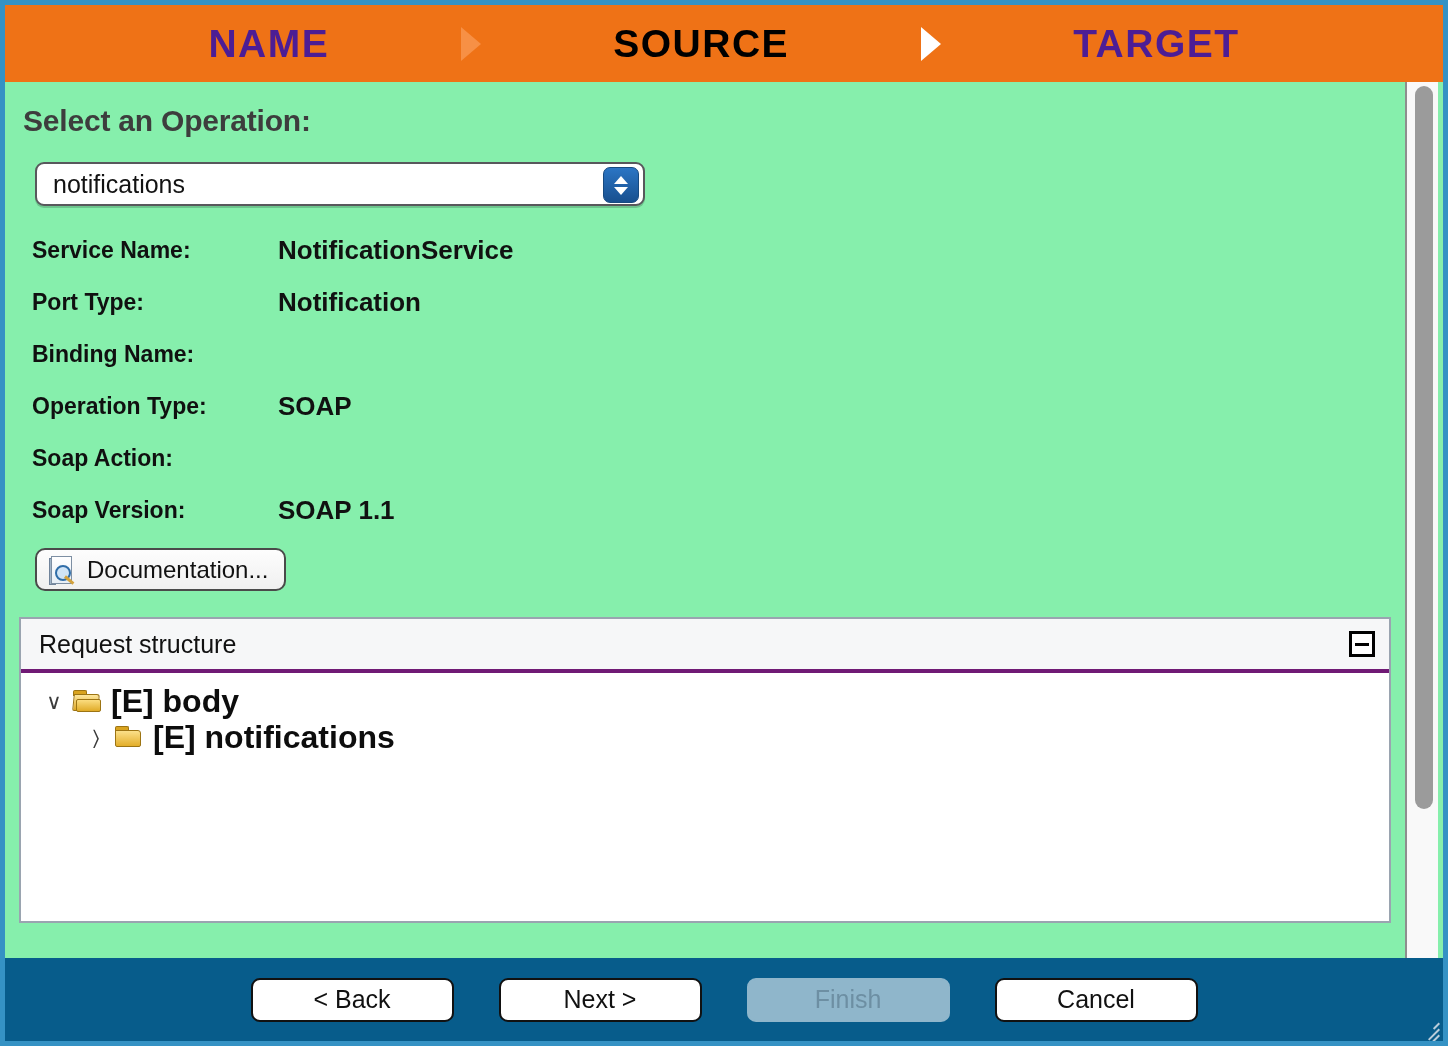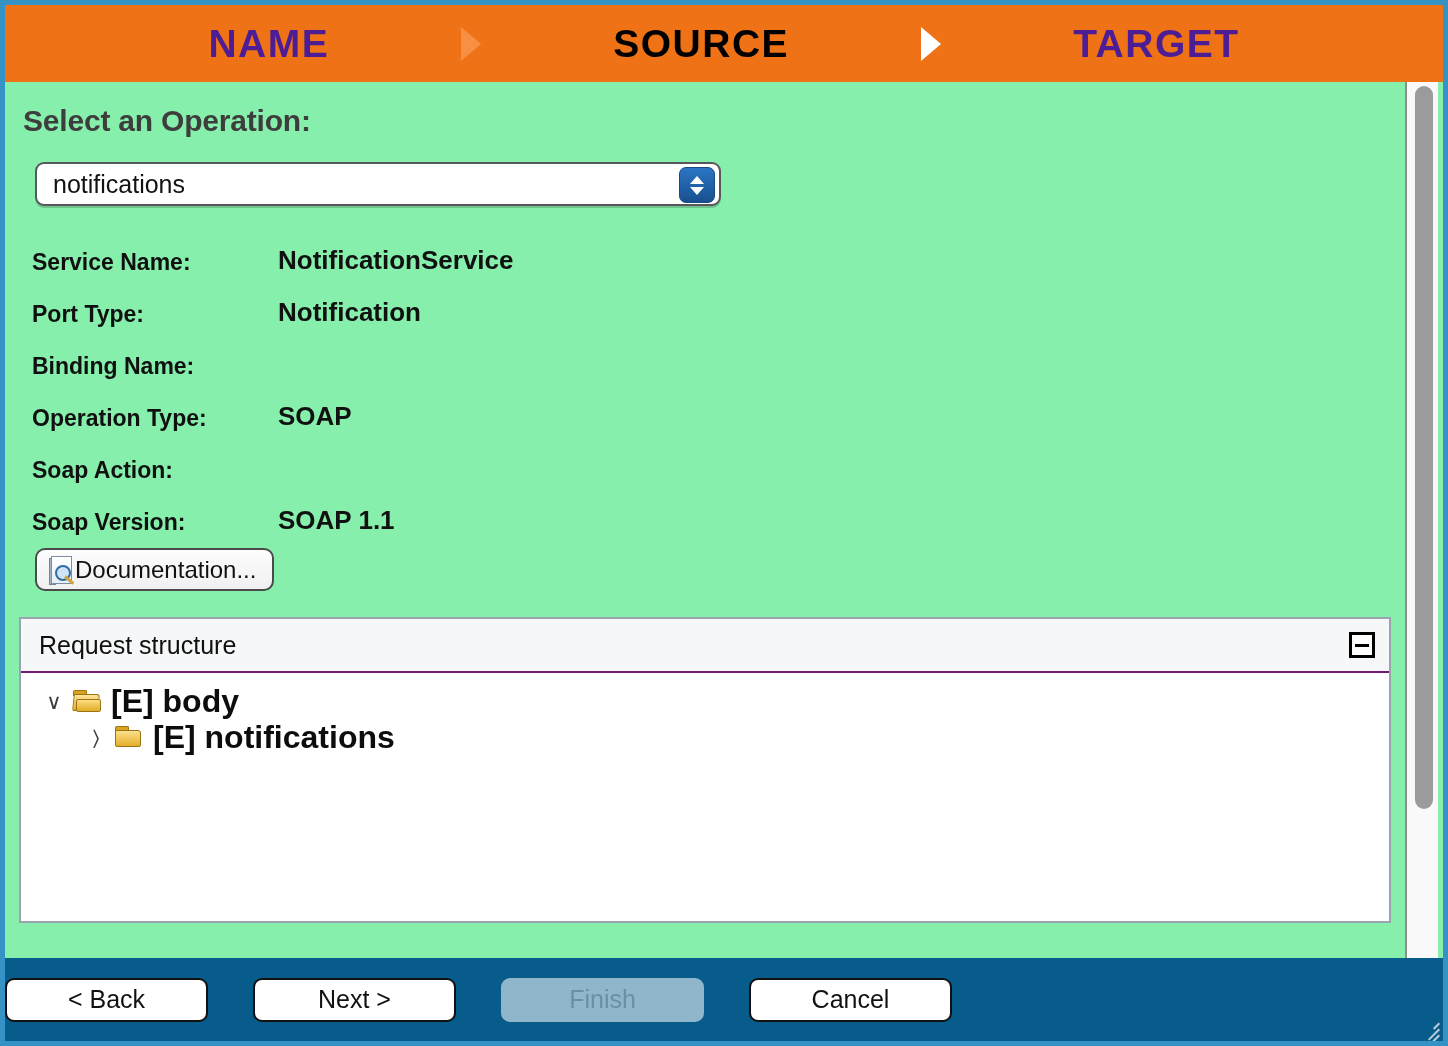--- a/index.html
+++ b/index.html
@@ -76,21 +76,21 @@
     margin: 22px 0 0 18px;
     font-size: 30px;
     font-weight: bold;
     color: #3d3d3d;
     letter-spacing: -0.2px;
   }
 
   
   .combo-wrap {
     margin: 24px 4px 0 30px;
-    width: 686px;
+    width: 610px;
     height: 44px;
     position: relative;
     background: #ffffff;
     border: 2px solid #58585c;
     border-radius: 9px;
     box-sizing: border-box;
     box-shadow: 0 2px 0 rgba(0,0,0,0.18);
     display: flex;
     align-items: center;
   }
@@ -119,21 +119,21 @@
     border-left: 7px solid transparent;
     border-right: 7px solid transparent;
   }
   .chev.up { border-bottom: 8px solid #ffffff; }
   .chev.down { border-top: 8px solid #ffffff; }
 
   
   .info-list { margin: 18px 0 0 0; }
   .info-row {
     display: flex;
-    align-items: flex-end;
+    align-items: center;
     height: 52px;
   }
   .info-label {
     width: 273px;
     padding-left: 27px;
     box-sizing: border-box;
     font-size: 23px;
     font-weight: bold;
     color: #101010;
   }
@@ -141,20 +141,21 @@
     font-size: 26px;
     color: #111111;
     font-weight: bold;
   }
 
   
   .doc-btn {
     margin: 12px 0 0 30px;
     display: inline-flex;
     align-items: center;
+    gap: 12px;
     height: 43px;
     padding: 0 16px 0 12px;
     background: linear-gradient(#fdfdfd, #f0f0f0);
     border: 2px solid #4a4a4a;
     border-radius: 10px;
     box-sizing: border-box;
     cursor: default;
   }
   .doc-btn-label {
     font-size: 24px;
@@ -204,21 +205,21 @@
     background: #f6f7f8;
     box-sizing: border-box;
   }
   .req-header {
     height: 54px;
     display: flex;
     align-items: center;
     justify-content: space-between;
     padding: 0 14px 0 18px;
     background: #f6f7f8;
-    border-bottom: 2px solid #701a75;
+    border-bottom: 4px solid #701a75;
     box-sizing: border-box;
   }
   .req-title {
     font-size: 25px;
     color: #111111;
   }
   .collapse-btn {
     width: 26px;
     height: 26px;
     border: 3px solid #000000;
@@ -324,20 +325,21 @@
   
   .footer {
     position: absolute;
     left: 0;
     right: 0;
     bottom: 0;
     height: 83px;
     background: #075c8b;
     display: flex;
     align-items: center;
+    justify-content: center;
     gap: 45px;
   }
   .btn {
     width: 203px;
     height: 44px;
     border-radius: 9px;
     border: 2px solid #111111;
     background: #ffffff;
     font-size: 25px;
     color: #111111;

